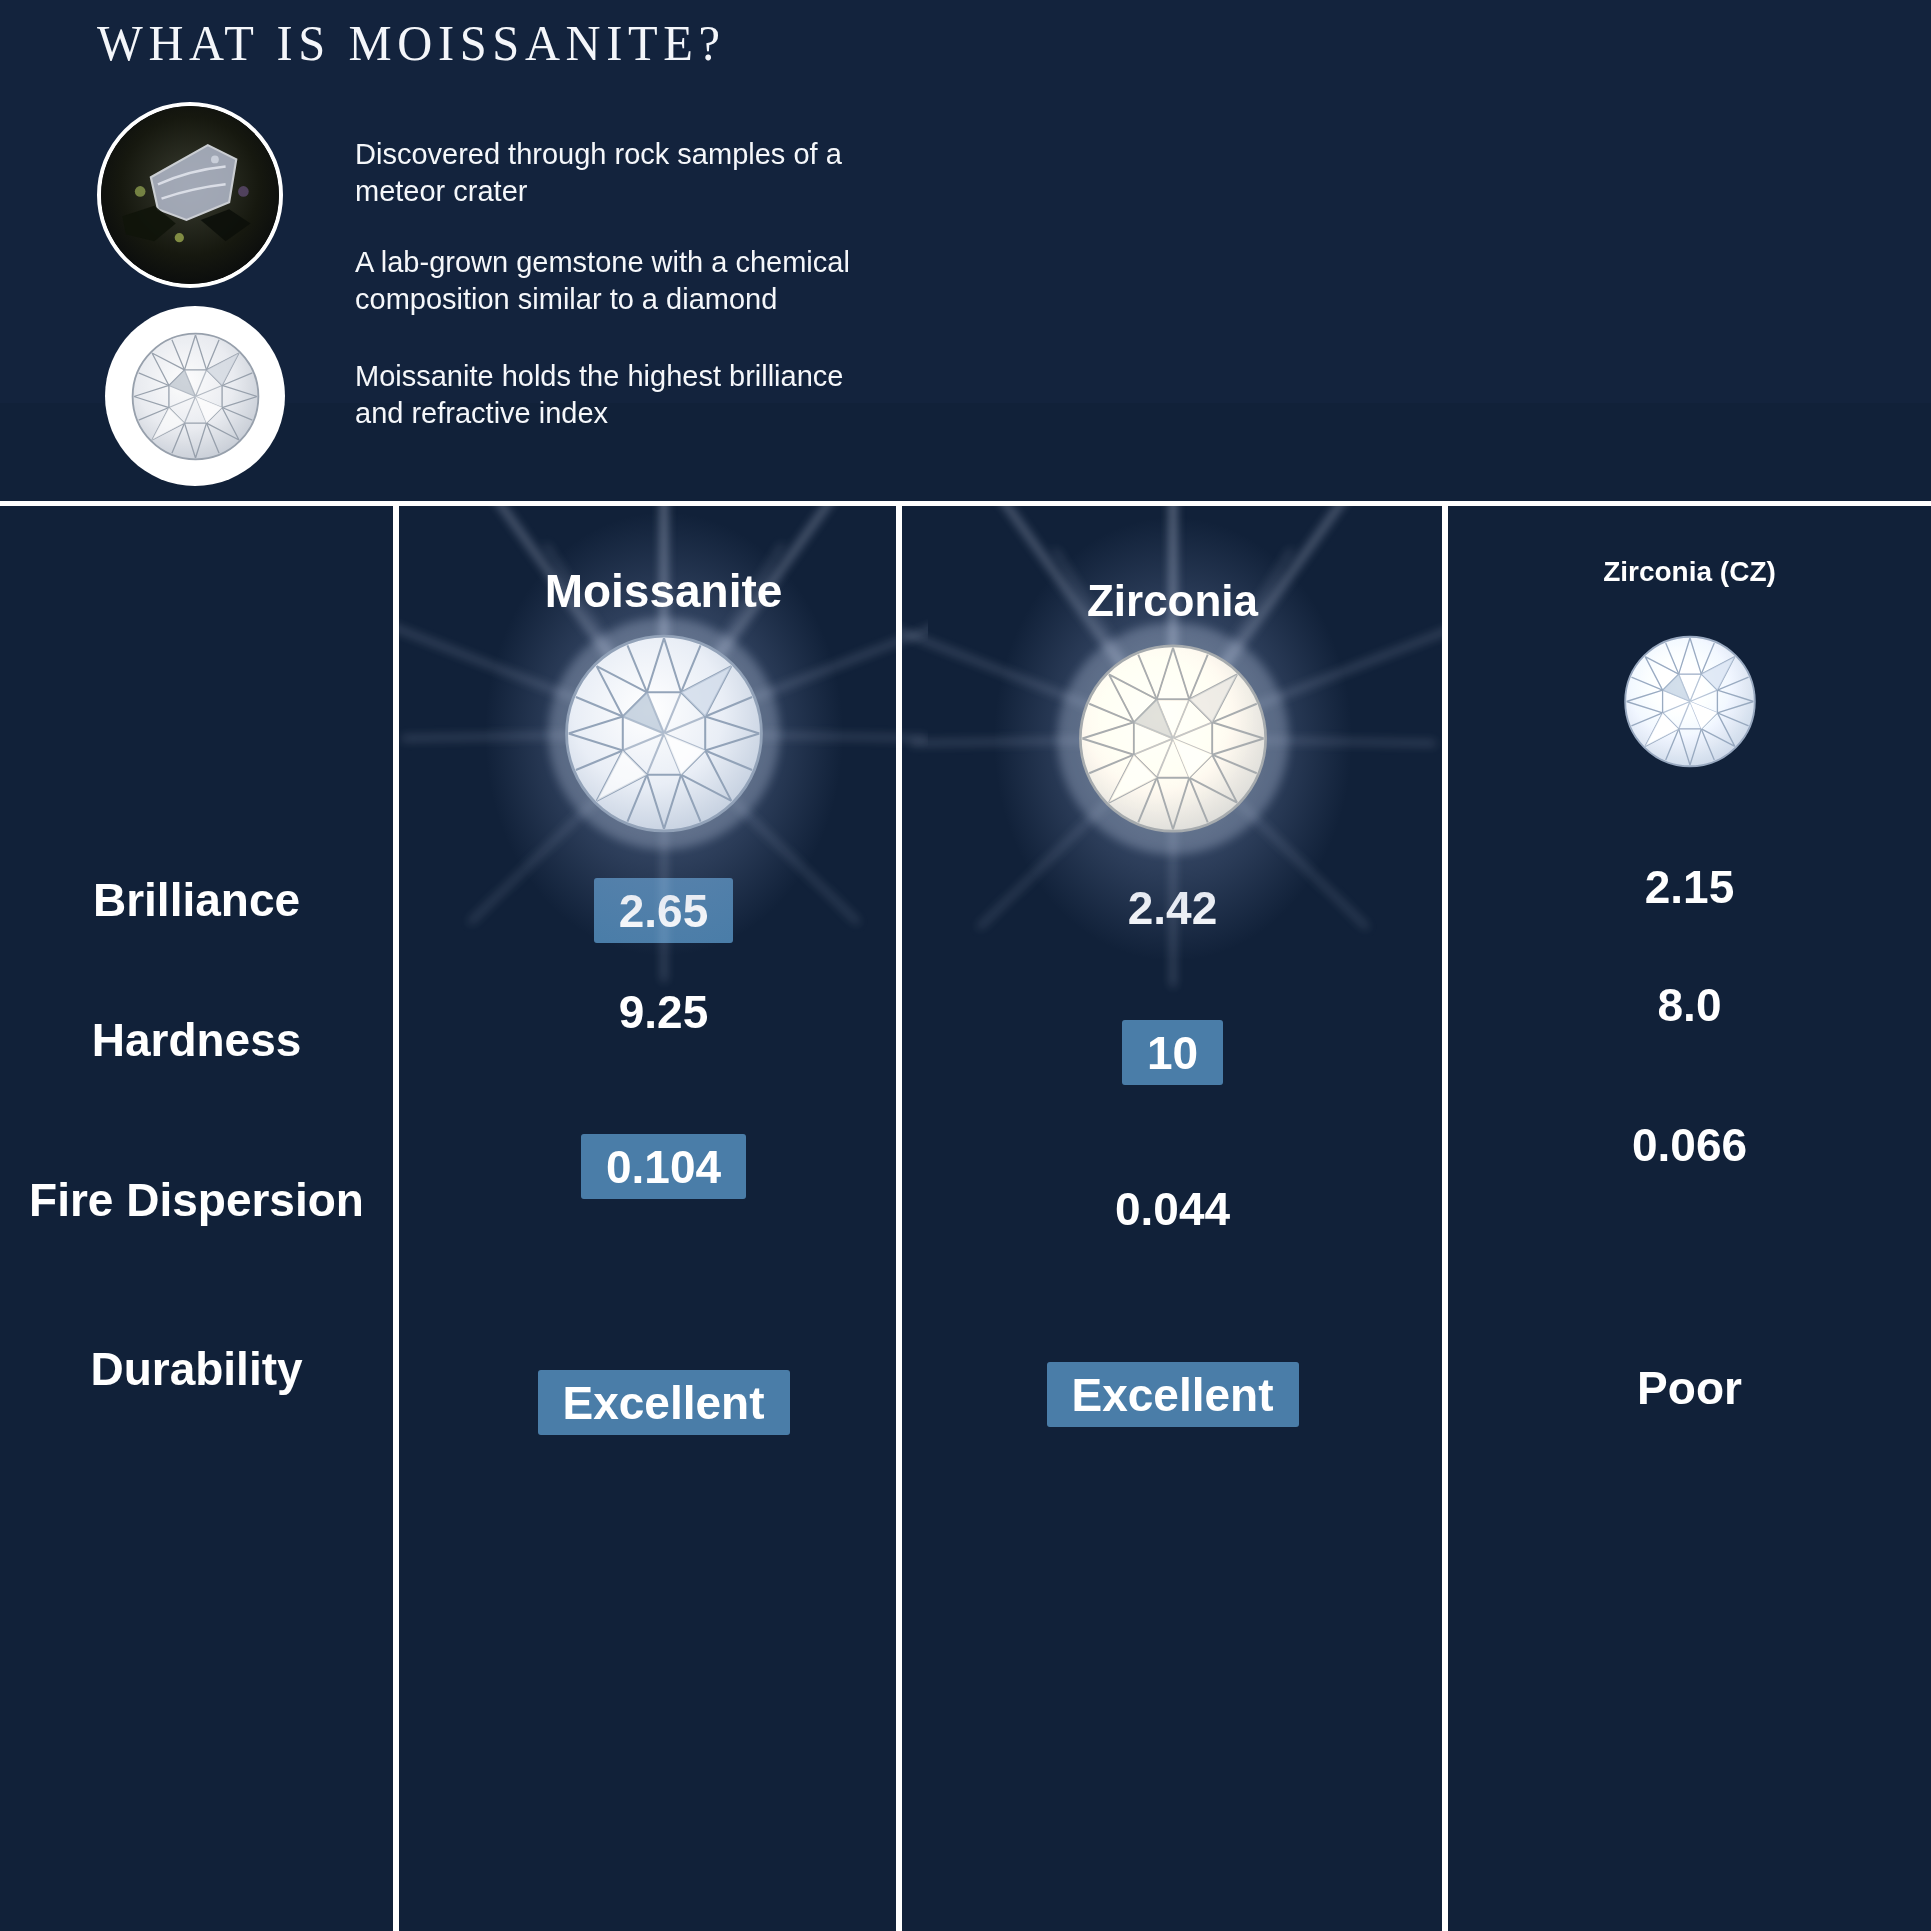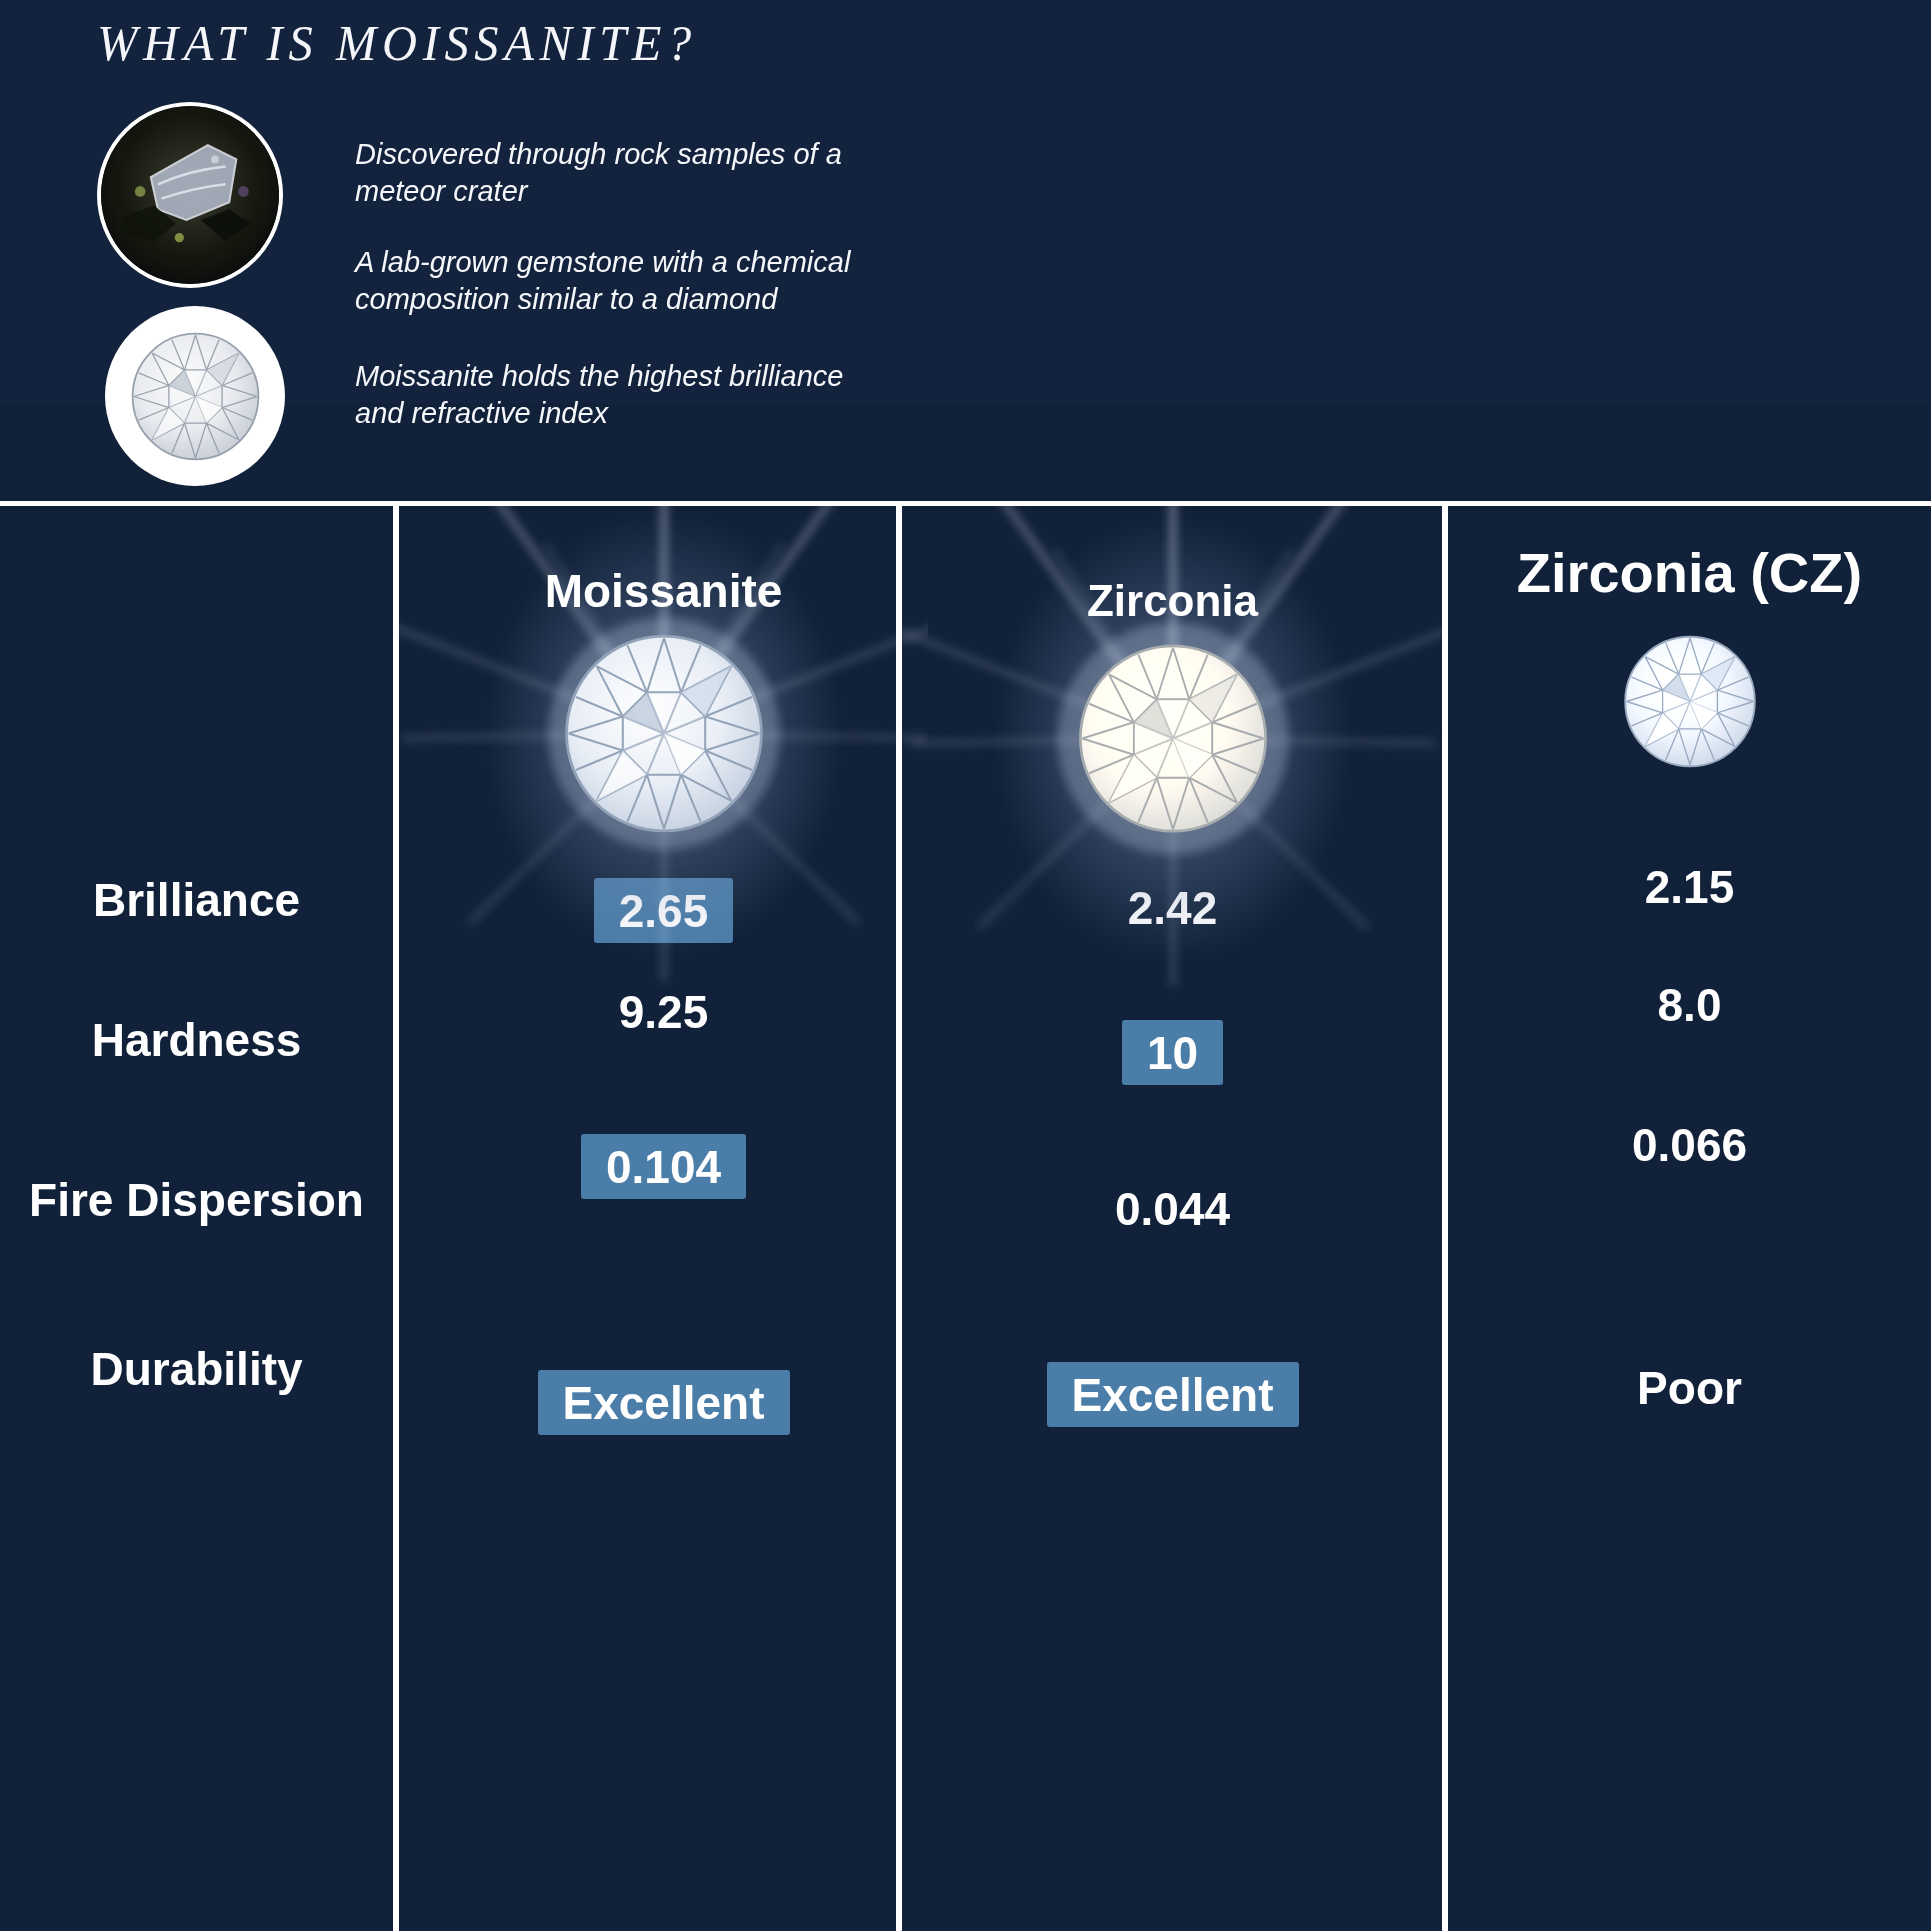--- a/index.html
+++ b/index.html
@@ -2,21 +2,21 @@
 <html><head>
 <meta charset="utf-8">
 <style>
   html,body{margin:0;padding:0;background:#0a1a30;}
   .page{
     position:relative;width:1931px;height:1931px;overflow:hidden;
     background:#112139;
     font-family:"Liberation Sans",sans-serif;color:#ffffff;
   }
   
-  .intro{position:absolute;left:0;top:0;width:1931px;height:403px;background:#13233d;font-style:italic;}
+  .intro{position:absolute;left:0;top:0;width:1931px;height:403px;background:#13233d;}
   .title{
     position:absolute;left:97px;top:13.5px;margin:0;
     font-family:"Liberation Serif",serif;font-weight:400;
     font-size:50px;letter-spacing:5.8px;color:#f4f6fa;white-space:nowrap;
     transform:scaleX(.97);transform-origin:left top;
   }
   .photo{position:absolute;border-radius:50%;overflow:hidden;}
   .photo svg{display:block;width:100%;height:100%;}
   .photo-rock{left:97px;top:102px;width:178px;height:178px;border:4.8px solid #ffffff;background:#0b0d12;}
   .photo-stone{left:105px;top:306px;width:180px;height:180px;background:#ffffff;display:flex;align-items:center;justify-content:center;}
@@ -43,21 +43,21 @@
     font-weight:700;font-size:46px;white-space:nowrap;
   }
   .cell{font-size:46px;}
   .pill{background:#4a7da8;border-radius:2.9px;padding:5.8px 25px;margin-top:24px;}
   .colheader{
     position:absolute;left:0;width:100%;height:68px;
     display:flex;align-items:center;justify-content:center;
     font-weight:700;font-size:46px;white-space:nowrap;z-index:3;
   }
   .col-diamond .colheader{font-size:44px;}
-  .col-zirconia .colheader{font-size:56px;}
+  .col-zirconia .colheader{font-size:28px;}
   
   .halo{
     position:absolute;left:50%;transform:translateX(-50%);
     width:541px;height:734px;z-index:1;pointer-events:none;
     background:radial-gradient(ellipse 46% 42% at 50% 50%,
       rgba(150,168,205,.50) 0%,rgba(120,140,180,.28) 42%,rgba(19,33,57,0) 72%);
   }
   .rays{position:absolute;left:50%;transform:translateX(-50%);width:676px;height:869px;z-index:2;pointer-events:none;}
   .gem{position:absolute;left:50%;transform:translateX(-50%);z-index:3;}
   .gem svg{display:block;width:100%;height:100%;}

